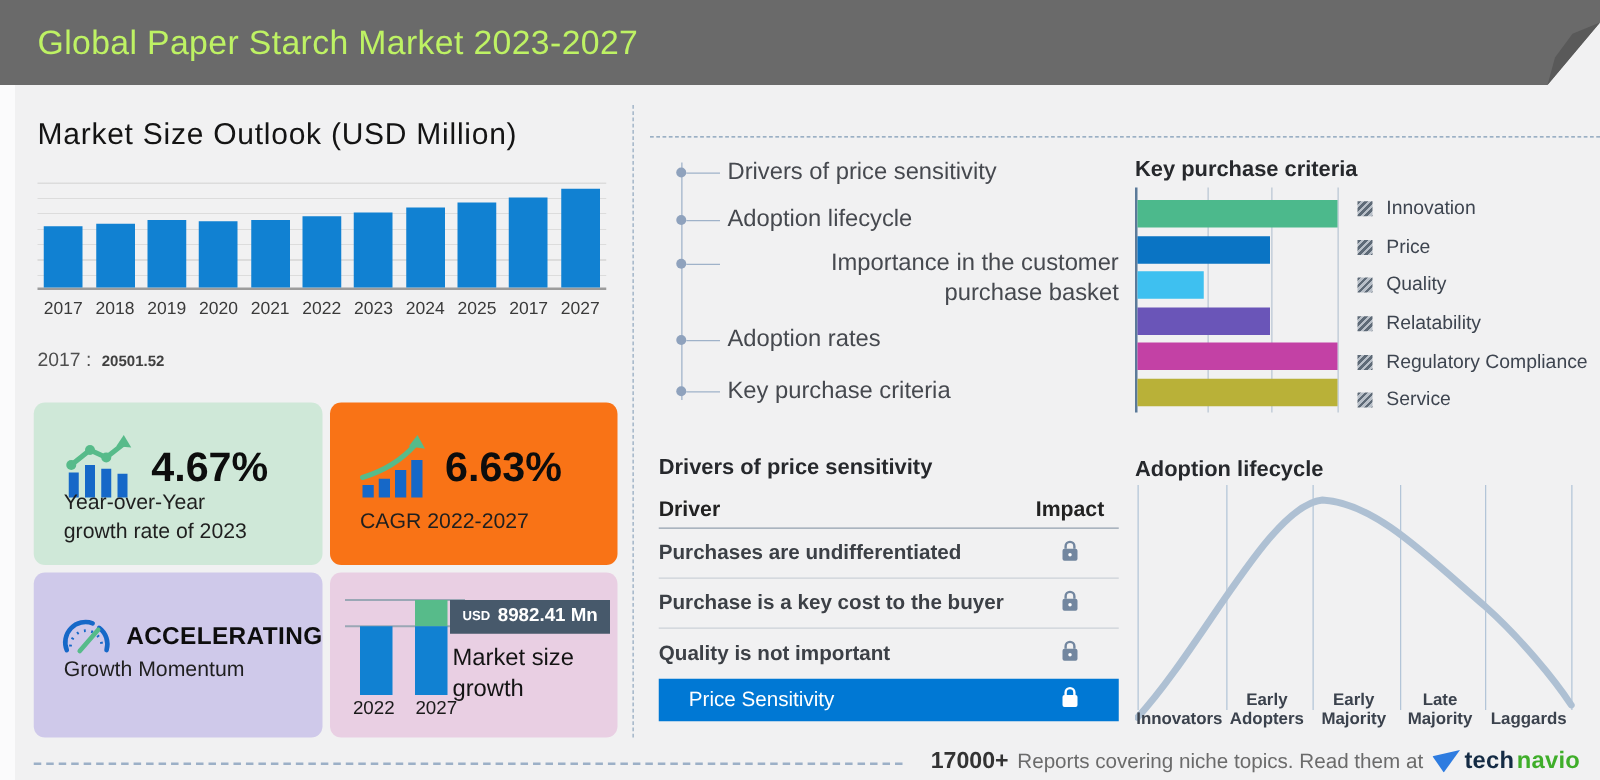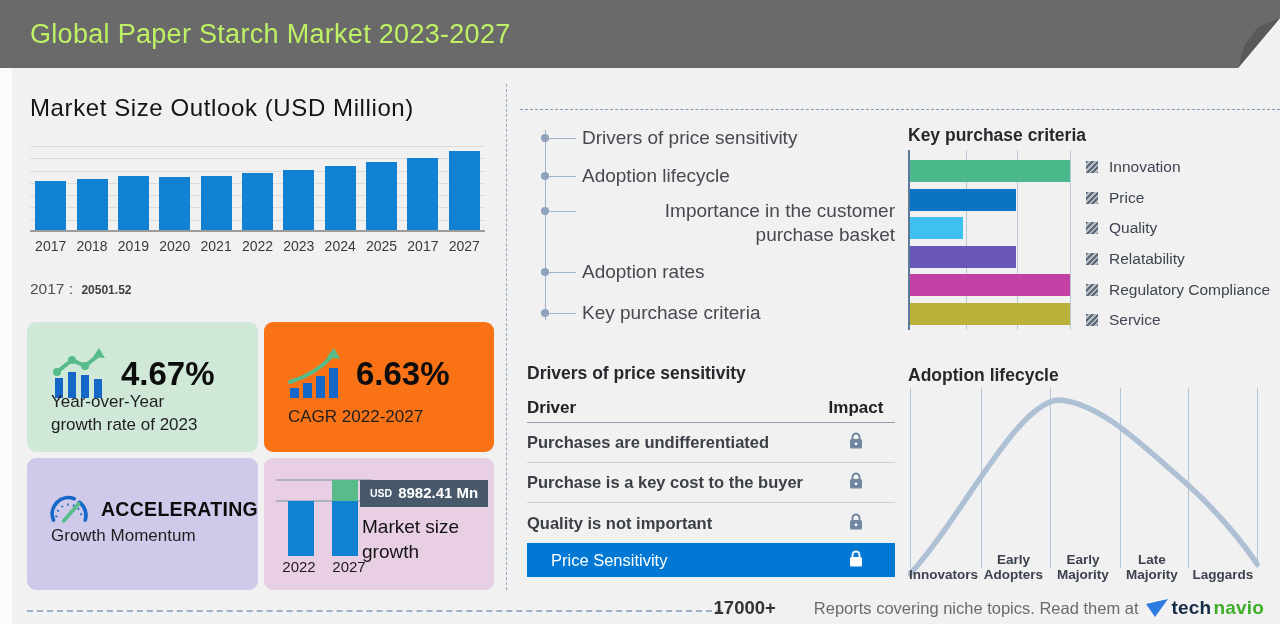--- a/index.html
+++ b/index.html
@@ -84,21 +84,21 @@
   .al { position:absolute; left:908px; top:388px; width:352px; height:196px; }
   .al-grid { position:absolute; top:0; height:180px; width:1px; background:#b3c5d8; }
   .al-stages { position:absolute; left:908px; top:548px; width:352px; display:flex; }
   .al-stage { display:flex; flex-direction:column; justify-content:flex-end; text-align:center;
     font-size:13.5px; font-weight:bold; color:#3b424d; line-height:15px; height:34px; }
 
   
   .ft-dash { position:absolute; left:27px; top:610px; width:695px; border-top:2px dashed #9cb0c7; }
   .ft { position:absolute; right:16px; top:597px; display:flex; align-items:baseline; gap:7px; white-space:nowrap; }
   .ft-count { font-size:18.5px; font-weight:bold; color:#333333; }
-  .ft-msg { font-size:16.5px; color:#6b6b6b;margin-left:31px; }
+  .ft-msg { font-size:16.5px; color:#6b6b6b; }
   .brand { display:flex; align-items:baseline; gap:2px; cursor:pointer; }
   .brand svg { align-self:center; margin-right:2px; }
   .brand-tech { font-size:19px; font-weight:bold; color:#142b44; letter-spacing:.2px; }
   .brand-navio { font-size:19px; font-weight:bold; color:#3fae2a; letter-spacing:.2px; }
 </style>
 </head>
 <body>
 
 <div id="page">
 

